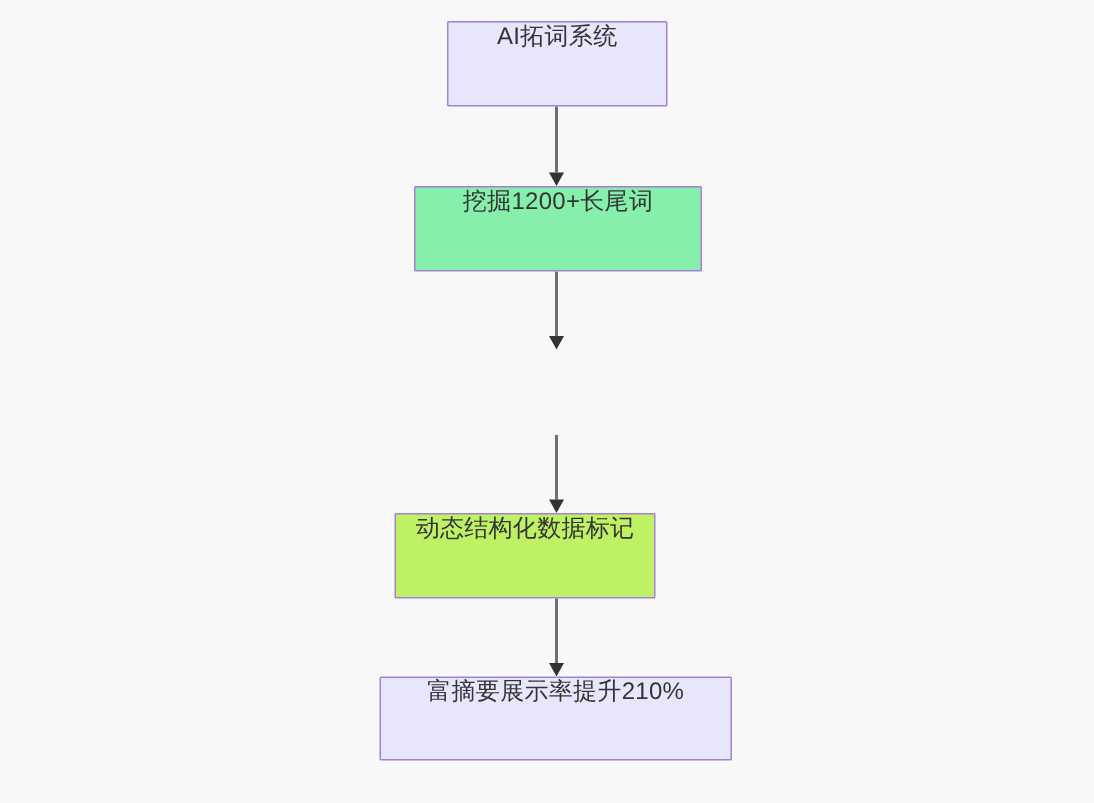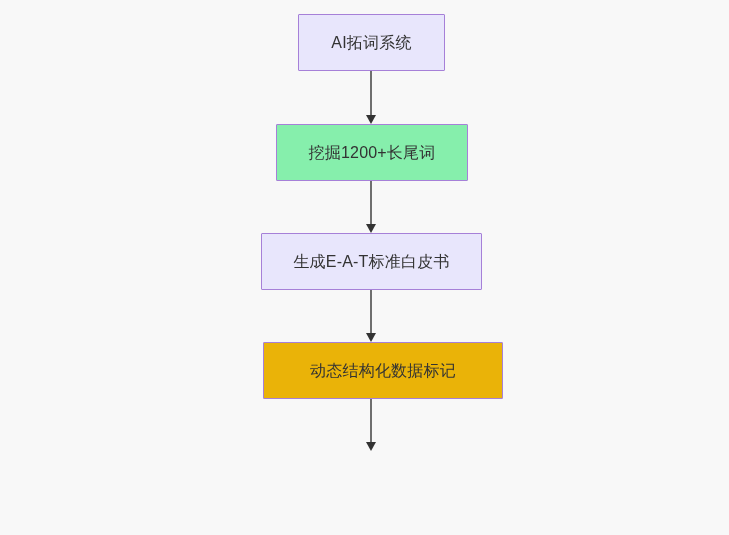--- a/index.html
+++ b/index.html
@@ -20,21 +20,21 @@
     height: 535px;
   }
 
   .node {
     position: absolute;
     box-sizing: border-box;
     background: #e8e6fc;
     border: 1.6px solid #a680d8;
     border-radius: 1px;
     display: flex;
-    align-items: center;
+    align-items: flex-start;
     justify-content: center;
     color: #333333;
     font-size: 16px;
     line-height: 1.2;
     letter-spacing: 0.2px;
     white-space: nowrap;
   }
 
   .edge {
     position: absolute;
@@ -77,19 +77,19 @@
     <div class="edge" style="left: 371px; top: 399px;">
       <div class="edge-line" style="height: 43px; background: rgb(111, 111, 111);"></div>
       <div class="edge-head" style="top: 43px; border-top-color: rgb(51, 51, 51);"></div>
     </div>
     <div class="node" style="left: 298px; top: 14px; width: 147px; height: 57px; background: rgb(232, 230, 252); border-color: rgb(166, 128, 216); color: rgb(51, 51, 51);">
       <span>AI拓词系统</span>
     </div>
     <div class="node" style="left: 276px; top: 124px; width: 192px; height: 57px; background: #86efac; border-color: rgb(166, 128, 216); color: rgb(51, 51, 51);">
       <span>挖掘1200+长尾词</span>
     </div>
-    <div class="node" style="left: 261px; top: 233px; width: 221px; height: 57px; background: rgb(232, 230, 252); border-color: rgb(166, 128, 216); color: rgb(51, 51, 51);">
-      <span>生成E-A-T标准白皮书</span>
+    <div class="node" style="left: 263px; top: 342px; width: 174px; height: 57px; background: #bef264; border-color: rgb(166, 128, 216); color: rgb(51, 51, 51);">
+      <span>动态结构化数据标记</span>
     </div>
-    <div class="node" style="left: 263px; top: 342px; width: 240px; height: 57px; background: #eab308; border-color: rgb(166, 128, 216); color: rgb(51, 51, 51);">
-      <span>动态结构化数据标记</span>
+    <div class="node" style="left: 253px; top: 451px; width: 235px; height: 56px; background: rgb(232, 230, 252); border-color: rgb(166, 128, 216); color: rgb(51, 51, 51);">
+      <span>富摘要展示率提升210%</span>
     </div>
   </div>
 
 </body></html>

